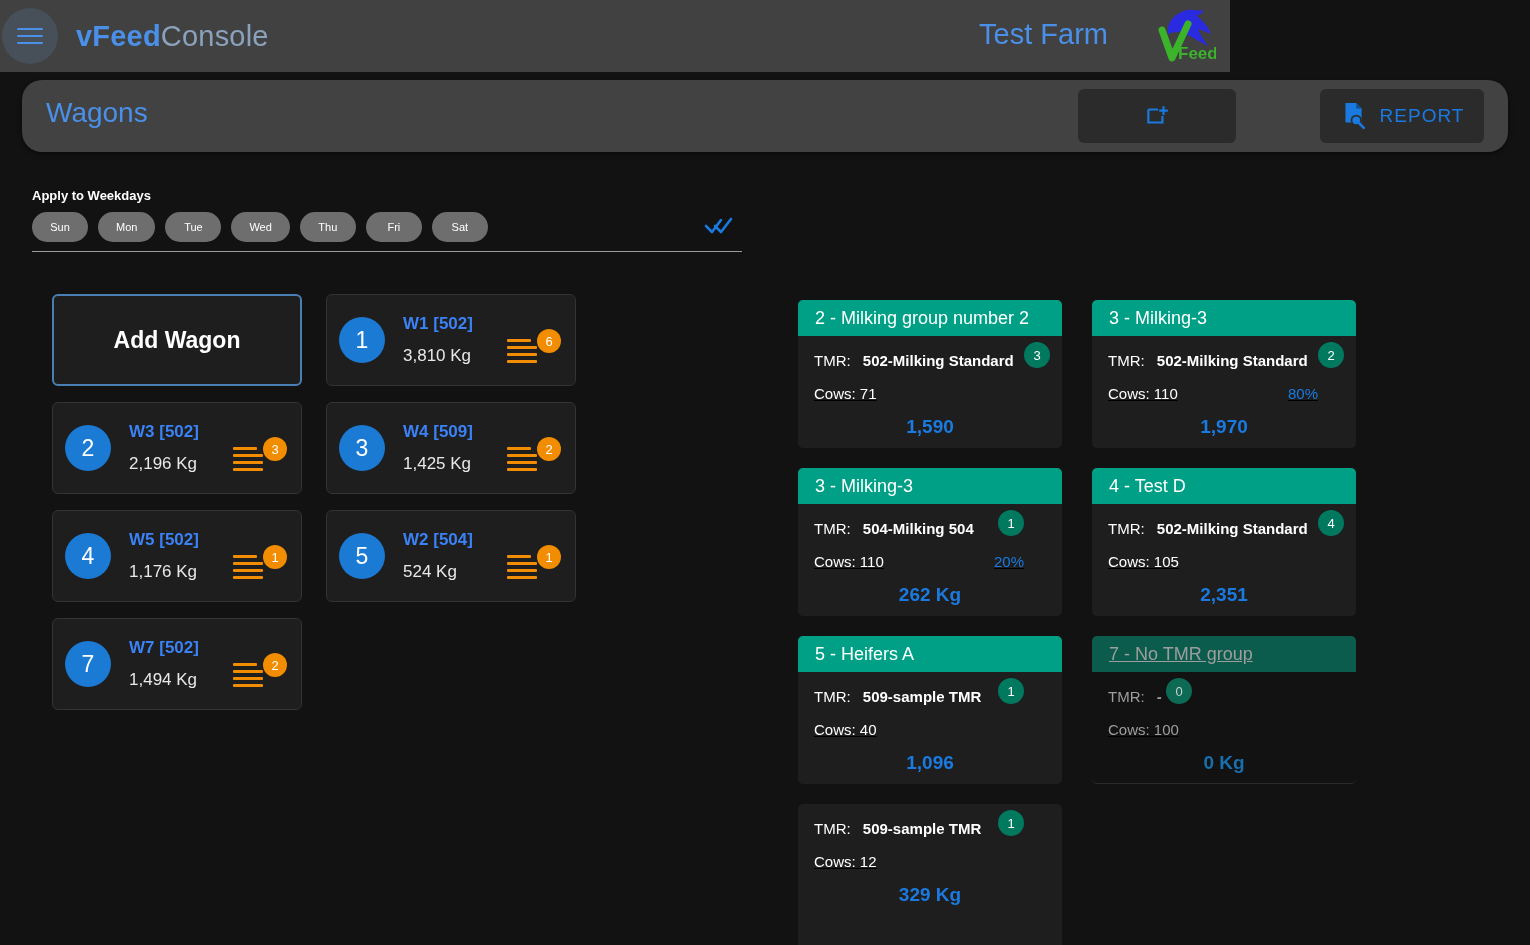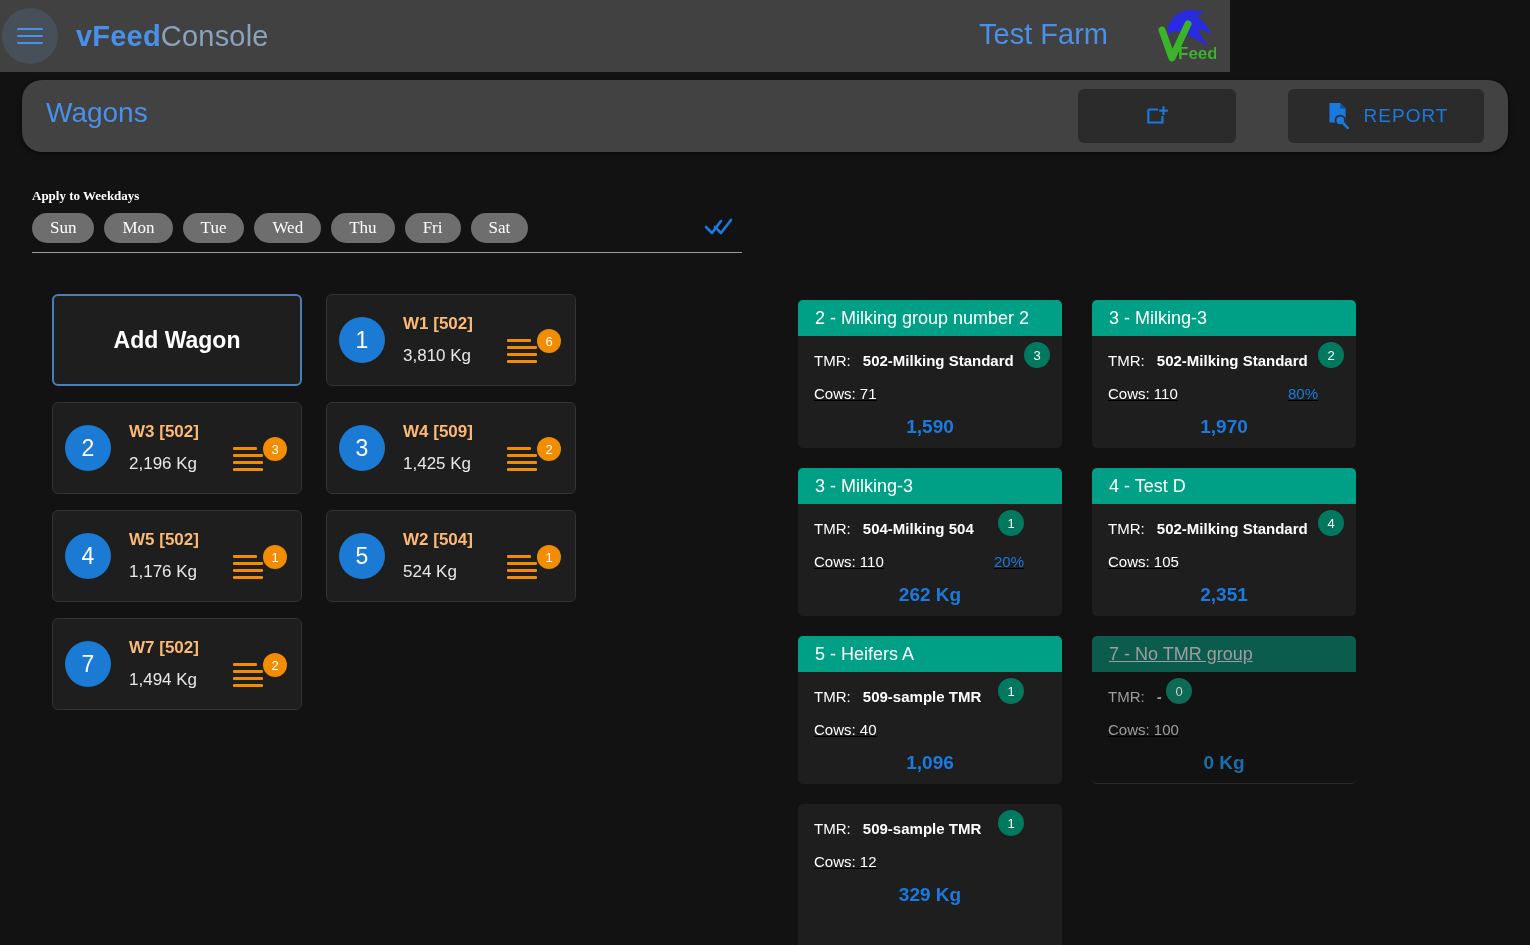--- a/index.html
+++ b/index.html
@@ -56,36 +56,36 @@
     position: absolute; left: 24px; top: 17px;
     font-size: 28px; color: #4a90e8;
   }
   .tb-btn {
     position: absolute; top: 9px; height: 54px;
     background: #2b2b2b; border-radius: 6px;
     display: flex; align-items: center; justify-content: center;
     cursor: pointer; gap: 14px;
   }
   #btn-addwagon { right: 272px; width: 158px; }
-  #btn-report   { right: 24px;  width: 196px; }
+  #btn-report   { right: 24px;  width: 164px; }
   .tb-btn .lbl { color: #1a7ae0; font-size: 19px; letter-spacing: 1px; }
 
   
-  .weekdays-wrap { position: absolute; left: 32px; top: 188px; width: 710px; font-family: Liberation Serif, serif; }
+  .weekdays-wrap { position: absolute; left: 32px; top: 188px; width: 710px; }
   .weekdays-label { color: #ffffff; font-size: 13px; font-weight: bold; }
   .weekdays-row {
     margin-top: 9px; display: flex; align-items: center; gap: 10px;
     border-bottom: 1px solid #9b9b9b; padding-bottom: 9px;
     position: relative;
   }
   .chip {
     background: #6e6e6e; color: #fff;
     border-radius: 16px; height: 30px;
     display: flex; align-items: center; justify-content: center;
-    padding: 0 18px; font-size: 17px; cursor: pointer;
+    padding: 0 18px; font-size: 11px; cursor: pointer;
     min-width: 56px;
   }
   .dbl-check { position: absolute; right: 8px; top: 1px; cursor: pointer; }
 
   
   .wagon-grid {
     position: absolute; left: 52px; top: 294px;
     width: 524px;
     display: grid; grid-template-columns: 250px 250px;
     column-gap: 24px; row-gap: 16px;
@@ -102,21 +102,21 @@
     background: #1e1e1e; cursor: pointer;
     display: flex; align-items: center;
   }
   .wagon-num {
     width: 46px; height: 46px; border-radius: 50%;
     background: #1a7ad4; color: #fff;
     display: flex; align-items: center; justify-content: center;
     font-size: 23px; margin-left: 12px; flex: none;
   }
   .wagon-text { margin-left: 18px; }
-  .wagon-name { color: #fdba74; font-size: 17px; font-weight: bold; }
+  .wagon-name { color: #3b82f6; font-size: 17px; font-weight: bold; }
   .wagon-weight { color: #e8e8e8; font-size: 17px; margin-top: 12px; }
   .stack-badge {
     position: absolute; right: 12px; bottom: 16px;
     width: 56px; height: 40px;
   }
   .stack-lines { position: absolute; left: 0; bottom: 2px; }
   .stack-lines i {
     display: block; background: #f28c00; height: 3px;
     margin-bottom: 4px; border-radius: 1px;
   }

